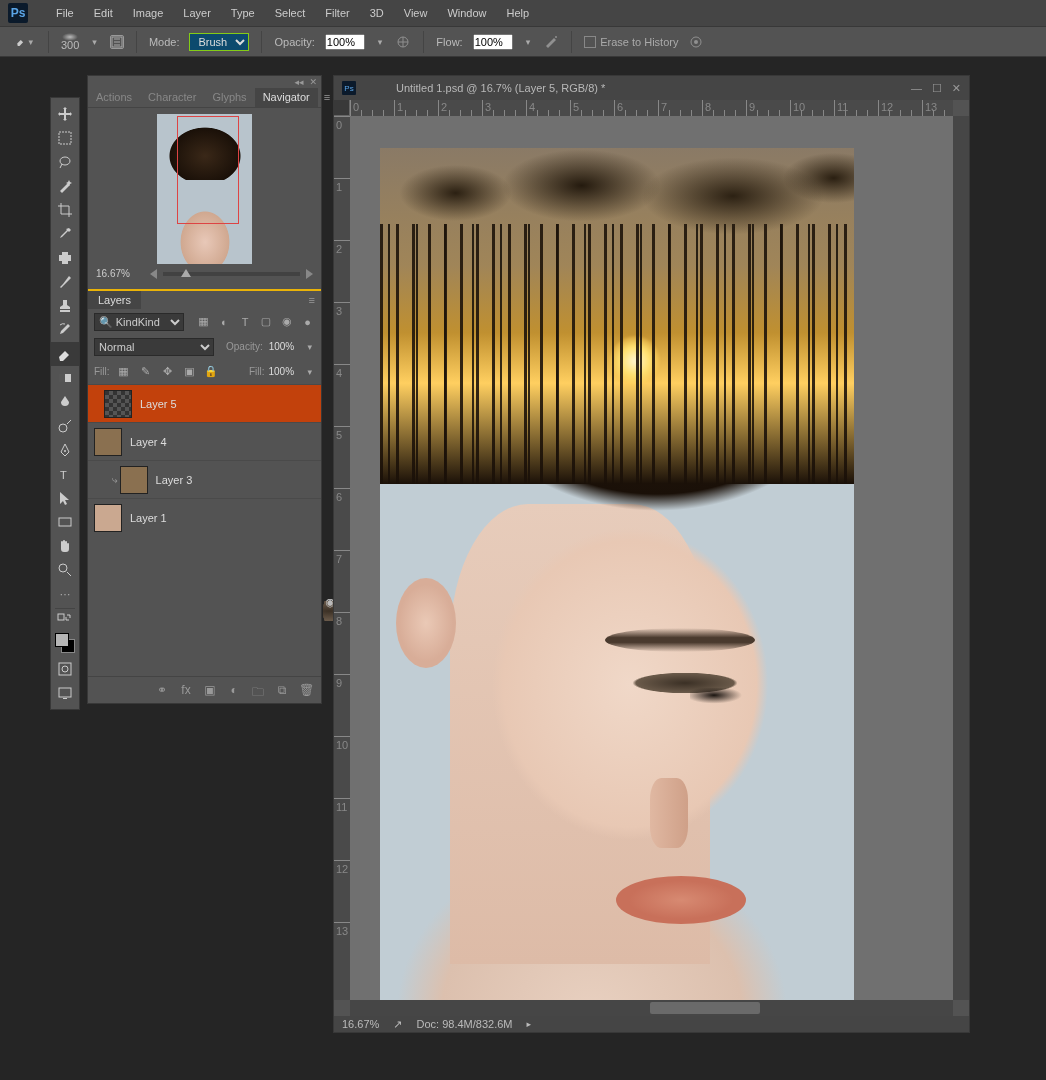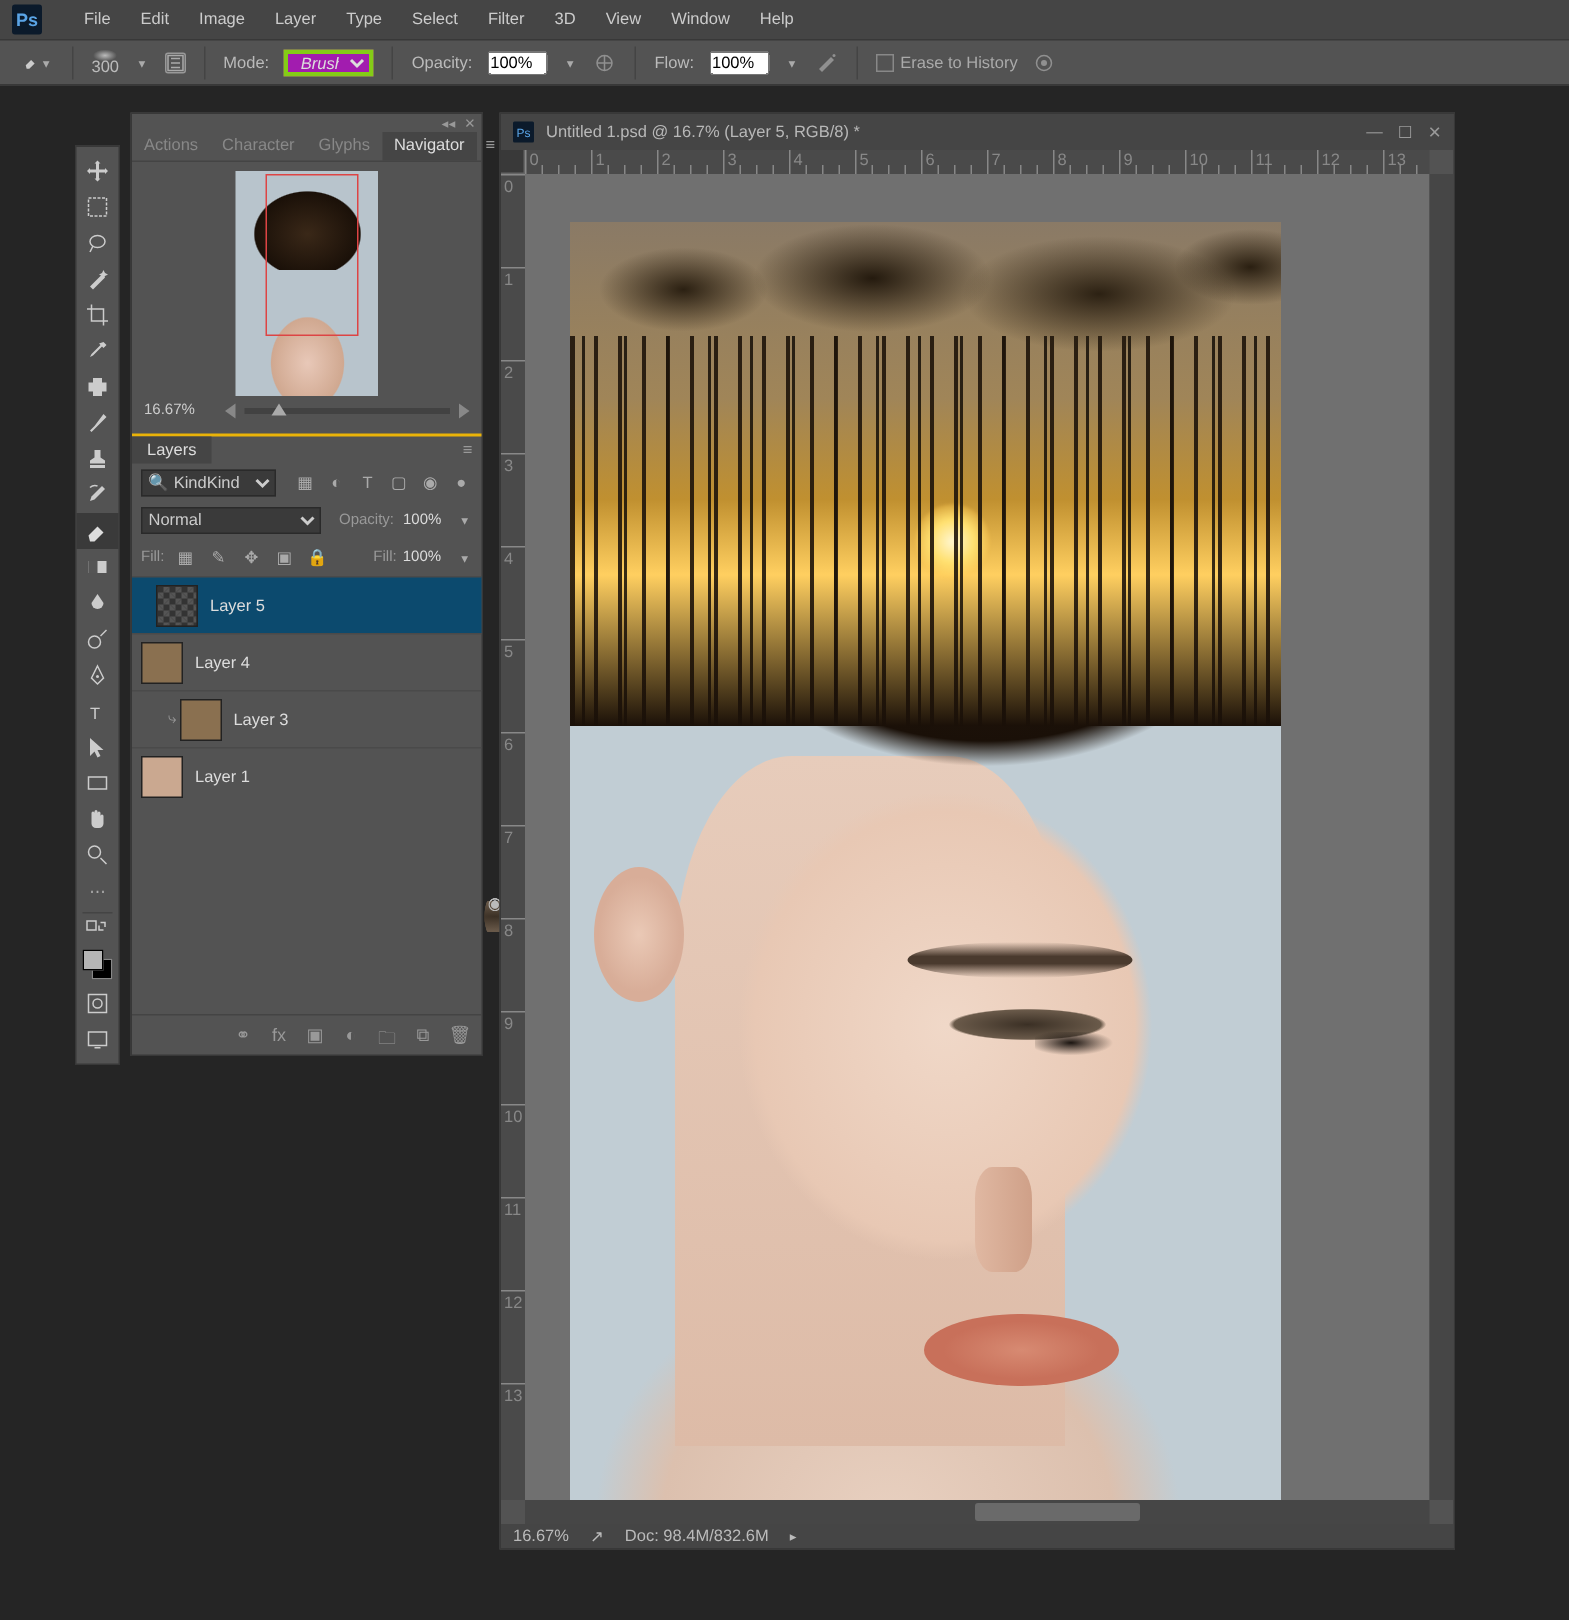--- a/index.html
+++ b/index.html
@@ -6,21 +6,21 @@
 body { background:#252525; color:#aaa; overflow:hidden; width:1046px; height:1080px; }
 .menubar { height:26px; background:#454545; display:flex; align-items:center; padding-left:8px; }
 .menubar .logo { width:20px; height:20px; background:#0b1a2b; color:#5aa4e6; font-weight:bold; display:flex; align-items:center; justify-content:center; border-radius:2px; margin-right:18px; font-size:12px; }
 .menubar .mi { color:#ccc; padding:0 10px; cursor:pointer; }
 .optbar { height:31px; background:#535353; display:flex; align-items:center; padding:0 16px; gap:10px; border-bottom:1px solid #383838; border-top:1px solid #383838; }
 .optbar .tool-ico { width:20px; height:16px; display:flex; align-items:center; justify-content:center; }
 .optbar .sep { width:1px; height:22px; background:#444; margin:0 2px; }
 .optbar .brush-ico { display:flex; flex-direction:column; align-items:center; line-height:9px; font-size:10px; color:#bbb; }
 .optbar .spot { width:14px; height:14px; border:1px solid #999; border-radius:2px; display:flex; align-items:center; justify-content:center;}
 .optbar label { color:#bbb; }
-.optbar select, .optbar input[type=text] { background:#a21caf; border:3px solid #84cc16; color:#ddd; height:18px; padding:0 4px;font-style:italic; }
+.optbar select, .optbar input[type=text] { background:#0c4a6e; border:1px solid #84cc16; color:#ddd; height:18px; padding:0 4px; }
 .optbar select { width:60px; }
 .optbar .pct { width:40px; }
 .optbar .chk { display:flex; align-items:flex-end; gap:4px; }
 .optbar .chk .box { width:12px; height:12px; border:1px solid #888; }
 .icn { width:16px; height:16px; opacity:.7; }
 .chev { font-size:9px; padding:0 3px; }
 .workspace { position:absolute; top:57px; left:0; right:0; bottom:0; }
 
 .tools { position:absolute; left:50px; top:40px; width:30px; background:#535353; border:1px solid #383838; padding:4px 0; }
 .tools .tool { height:24px; display:flex; align-items:center; justify-content:center; position:relative; cursor:pointer; }
@@ -58,35 +58,35 @@
 .lp-row select{ background:#3a3a3a;border:1px solid #2a2a2a;color:#ccc;height:18px;flex:0 0 90px;}
 .lp-row .fil{ flex:1;}
 .lp-row .ic{ width:16px; display:flex; justify-content:center; font-size:11px; color:#aaa;}
 .lp-row .lbl{ color:#999; font-size:10px;}
 .lp-row .val{ color:#ddd; font-size:10px; width:32px;}
 .lp-row.sub{ font-size:10px; justify-content:space-between;}
 .lp-row.sub .locks{display:flex;gap:6px;align-items:center;}
 .lp-row.sub .fillg{display:flex;gap:4px;align-items:center;}
 .layer-list{ }
 .layer{ display:flex; align-items:center; height:38px; padding:0 6px; gap:8px; border-top:1px solid #4a4a4a;}
-.layer.sel{ background:#0c4a6e;padding-left:16px;}
+.layer.sel{ background:#c2410c;padding-left:16px;}
 .layer .eye{ width:14px; display:flex; justify-content:center; color:#bbb;}
 .layer .thumb{ width:28px; height:28px; background:#333; border:1px solid #222; background-image:linear-gradient(45deg,#555 25%,transparent 25%),linear-gradient(-45deg,#555 25%,transparent 25%),linear-gradient(45deg,transparent 75%,#555 75%),linear-gradient(-45deg,transparent 75%,#555 75%);background-size:8px 8px;background-position:0 0,0 4px,4px -4px,-4px 0;}
 .layer .thumb.filled{ background:#8a7050;}
 .layer .lname{ color:#ddd; font-size:11px;}
 .layer .lname.u{ text-decoration:underline;}
 .layer.indent .thumb-wrap{display:flex;align-items:center;gap:2px;margin-left:18px;}
 .layer .clip{ font-size:10px; color:#999;}
 .lp-foot{ display:flex; justify-content:flex-end; gap:10px; padding:6px 8px; border-top:1px solid #444;}
 .lp-foot .ic{ width:14px;height:14px; color:#999; font-size:12px; text-align:center;}
 
 .docwin{ position:absolute; left:333px; top:18px; width:637px; height:958px; background:#535353; border:1px solid #383838; display:flex; flex-direction:column;}
 .doc-titlebar{ height:24px; background:#454545; display:flex; align-items:center; padding:0 8px; gap:8px;}
 .doc-titlebar .ps-ic{ width:14px;height:14px;background:#0b1a2b;color:#5aa4e6;font-size:8px;display:flex;align-items:center;justify-content:center;border-radius:1px;}
-.doc-titlebar .title{ color:#b8b8b8; font-size:11px;}
+.doc-titlebar .title{ color:#b8b8b8; font-size:11px;margin-left:32px;}
 .doc-titlebar .winbtns{ margin-left:auto; display:flex; gap:10px; color:#999;}
 .doc-titlebar .winbtns span{cursor:pointer; font-size:11px;}
 .rulers-corner{ position:absolute; left:0; top:24px; width:16px; height:16px; background:#393939; border-right:1px solid #666;border-bottom:1px solid #666;}
 .ruler-h{ position:absolute; left:16px; right:16px; top:24px; height:16px; background:#4a4a4a; overflow:hidden; font-size:9px; color:#888;}
 .ruler-h .tick{position:absolute;top:0;border-left:1px solid #888;height:16px;}
 .ruler-h .tick span{position:absolute;left:2px;top:1px;}
 .ruler-v{ position:absolute; left:0; top:40px; bottom:32px; width:16px; background:#4a4a4a; overflow:hidden; font-size:9px; color:#888;}
 .ruler-v .tick{position:absolute;left:0;border-top:1px solid #888;width:16px;}
 .ruler-v .tick span{position:absolute;top:2px;left:2px;}
 .canvas-area{ position:absolute; left:16px; top:40px; right:16px; bottom:32px; background:#707070; overflow:hidden;}

